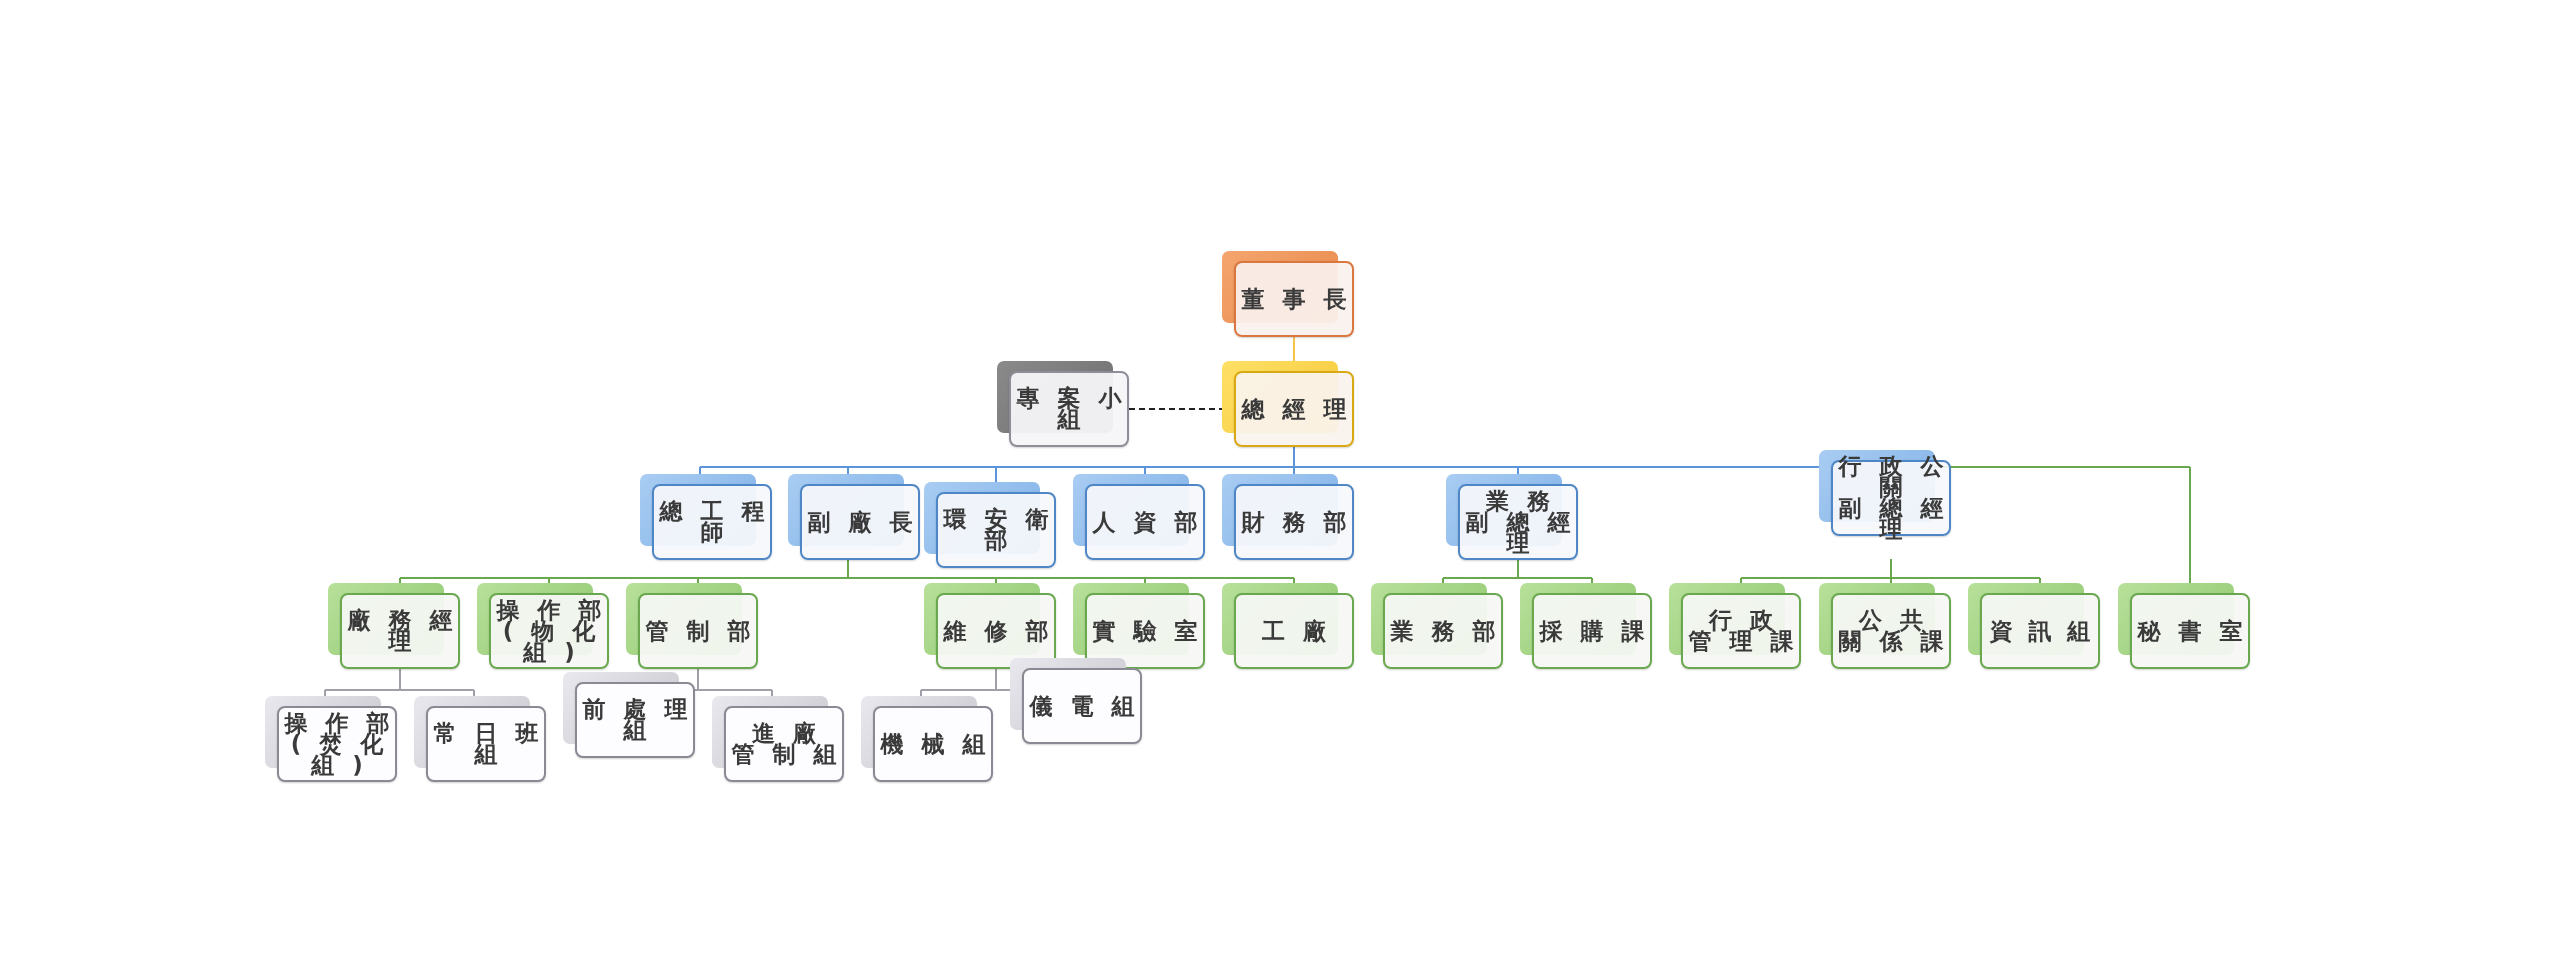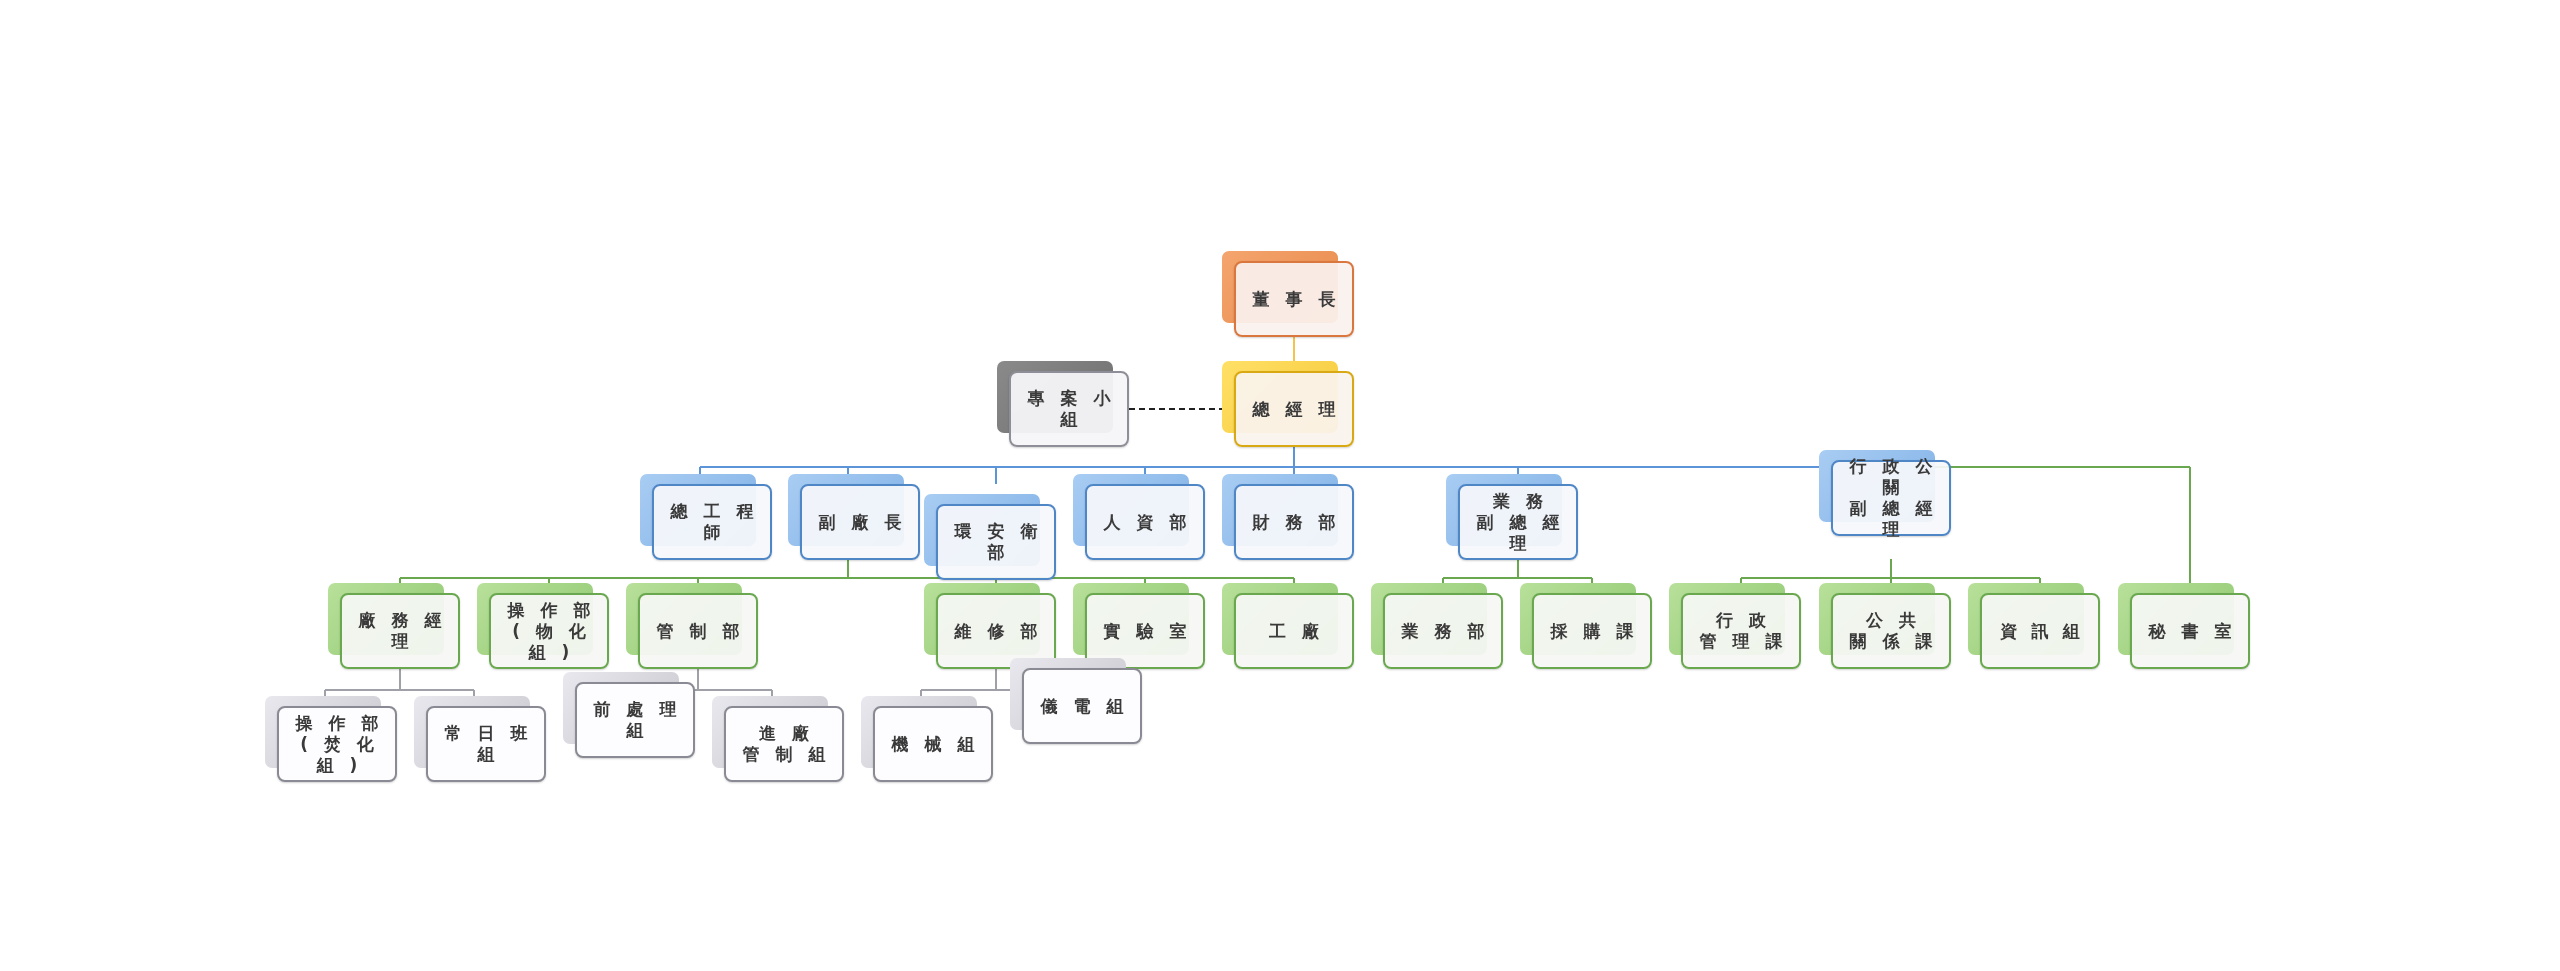--- a/index.html
+++ b/index.html
@@ -7,21 +7,21 @@
          font-family:"DejaVu Sans", "Liberation Sans", sans-serif; }
   #chart { position:absolute; left:0; top:0; width:2560px; height:971px; }
   .node { position:absolute; width:120px; height:76px; }
   .node .back { position:absolute; left:-12px; top:-10px; width:116px; height:72px;
                 border-radius:7px; }
   .node .front { position:absolute; left:0; top:0; width:120px; height:76px; box-sizing:border-box;
                  border-radius:8px; border:2px solid #5b8fcf;
                  background:rgba(250,250,252,0.88);
                  box-shadow: 0 1px 2px rgba(0,0,0,0.18);
                  display:flex; align-items:center; justify-content:center; text-align:center;
-                 color:#3a3a3a; font-size:17px; font-weight:bold; letter-spacing:5px; line-height:21px;
+                 color:#3a3a3a; font-size:23px; font-weight:bold; letter-spacing:5px; line-height:21px;
                  white-space:pre-line; padding-left:5px; }
   .lvl-orange .back { background:linear-gradient(135deg,#f4a56e,#e8894a); }
   .lvl-orange .front { border-color:#d9773f; background:rgba(250,241,238,0.93); }
   .lvl-yellow .back { background:linear-gradient(135deg,#ffe066,#f5c93a); }
   .lvl-yellow .front { border-color:#d9a913; background:rgba(250,243,238,0.93); }
   .lvl-gray .back { background:linear-gradient(135deg,#8a8a8a,#6e6e6e); }
   .lvl-gray .front { border-color:#8e8e98; background:rgba(246,246,248,0.95); }
   .lvl-blue .back { background:linear-gradient(135deg,#a9cdf3,#7fb0e6); }
   .lvl-blue .front { border-color:#4f86c6; background:rgba(246,247,251,0.93); }
   .lvl-green .back { background:linear-gradient(135deg,#b8e09a,#8fc870); }
@@ -103,21 +103,21 @@
 </div>
 
 <div class="node lvl-blue" style="left:652px;top:484px;">
   <div class="back"></div>
   <div class="front">總 工 程 師</div>
 </div>
 <div class="node lvl-blue" style="left:788px;top:484px;margin-left:12px;">
   <div class="back"></div>
   <div class="front">副 廠 長</div>
 </div>
-<div class="node lvl-blue" style="left:936px;top:504px;border-radius:27px;">
+<div class="node lvl-blue" style="left:936px;top:492px;border-radius:27px;">
   <div class="back"></div>
   <div class="front">環 安 衛 部</div>
 </div>
 <div class="node lvl-blue" style="left:1085px;top:484px;">
   <div class="back"></div>
   <div class="front">人 資 部</div>
 </div>
 <div class="node lvl-blue" style="left:1234px;top:484px;">
   <div class="back"></div>
   <div class="front">財 務 部</div>

